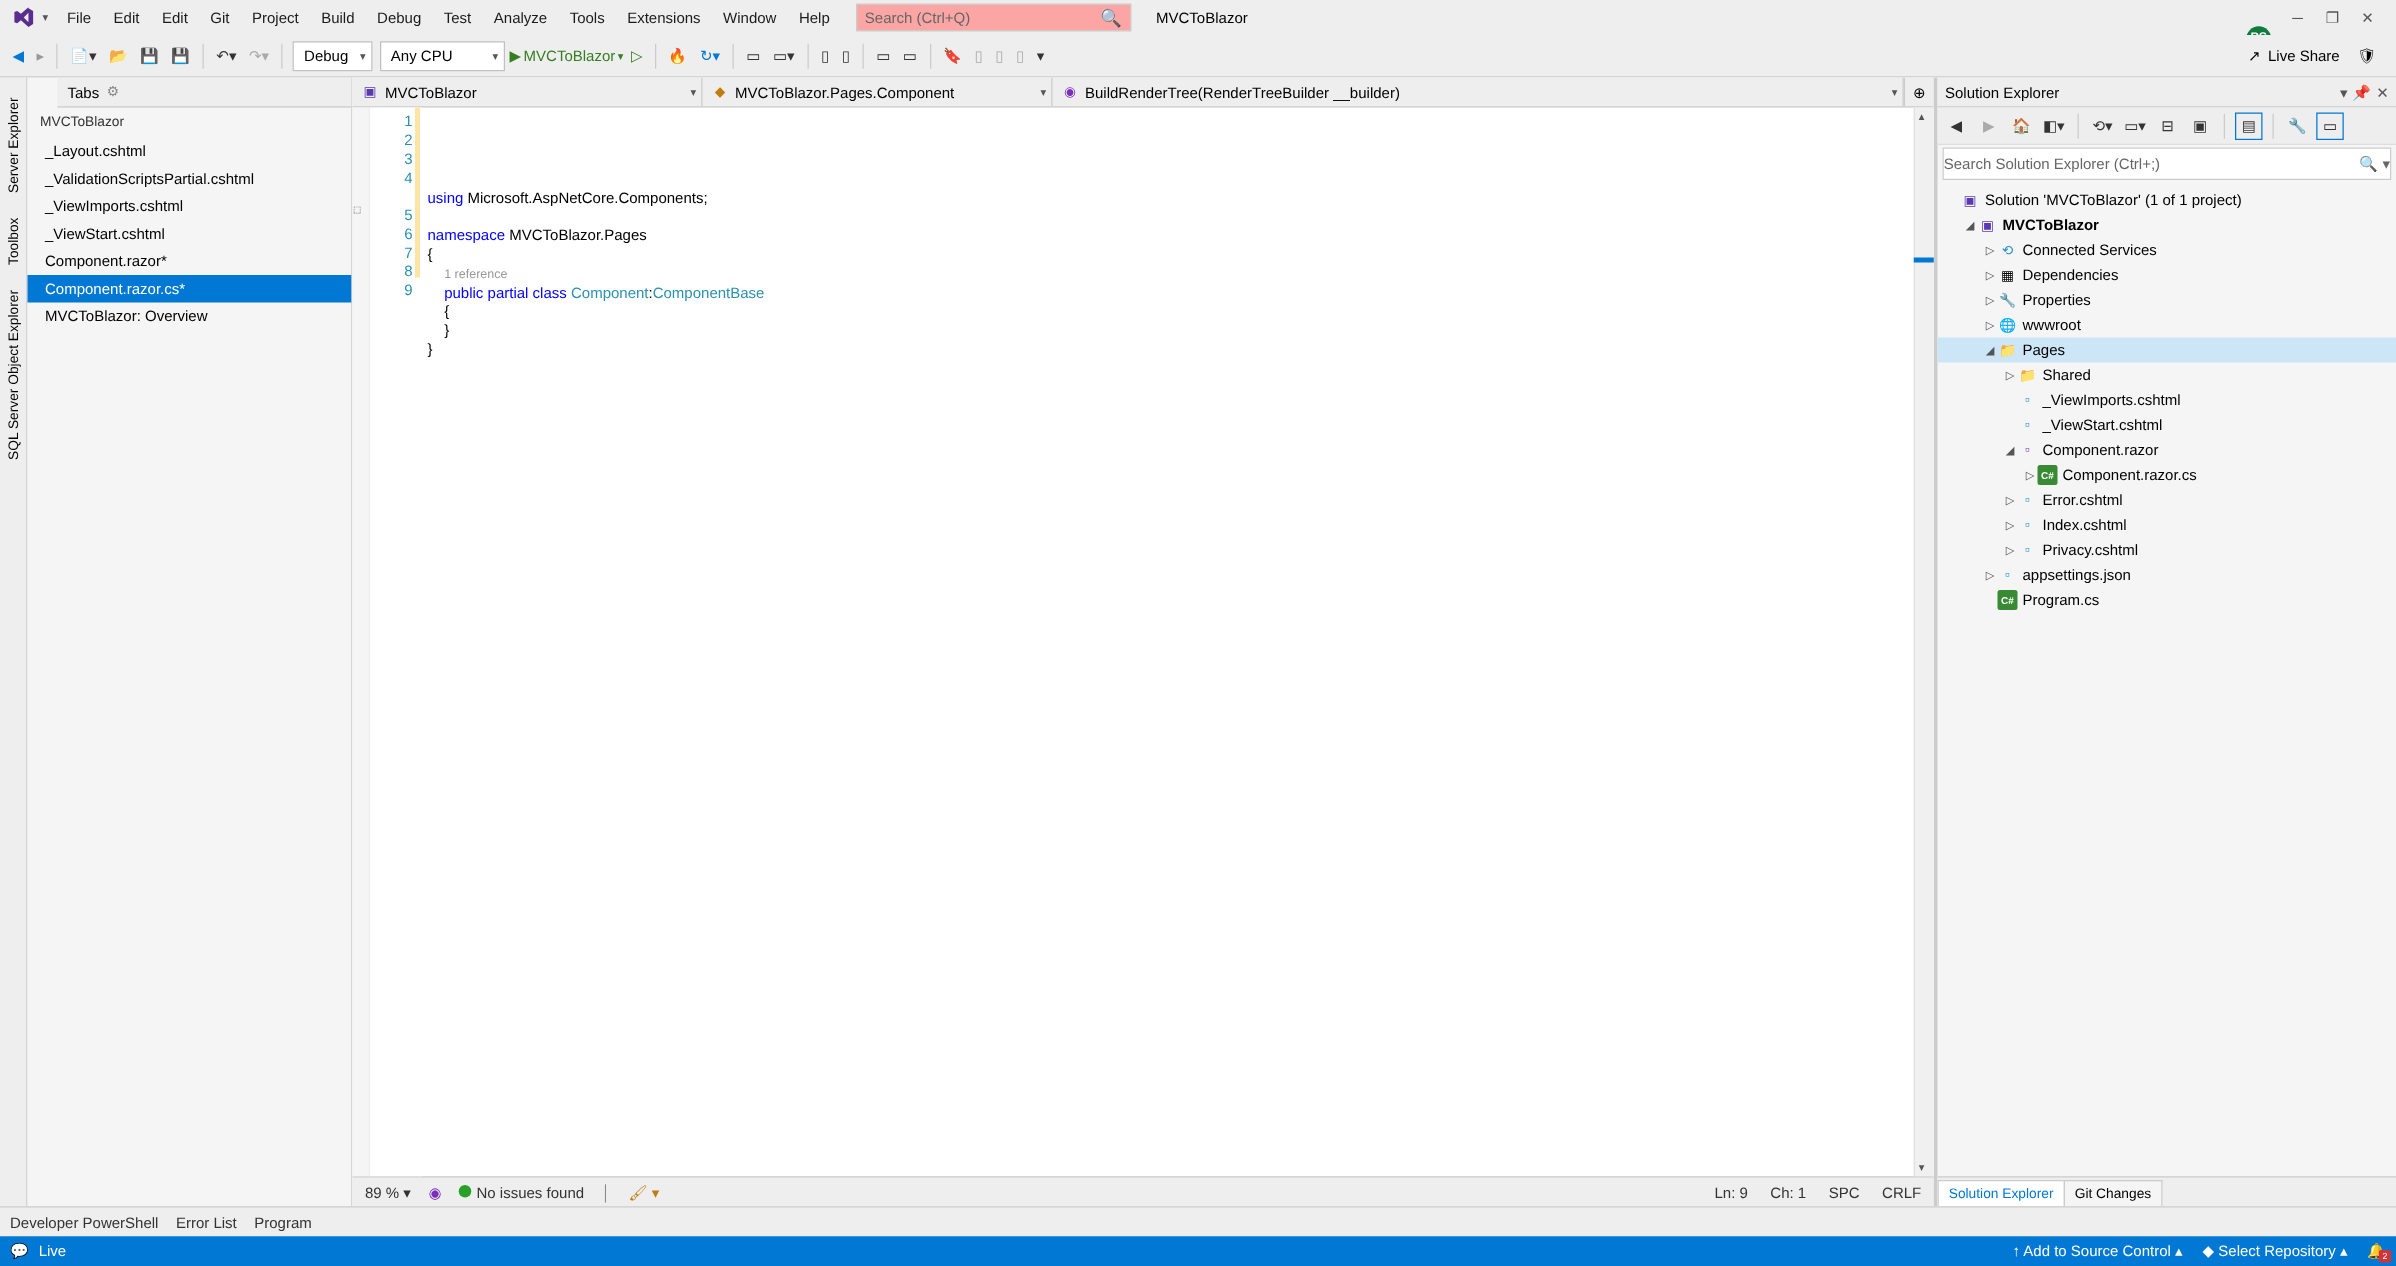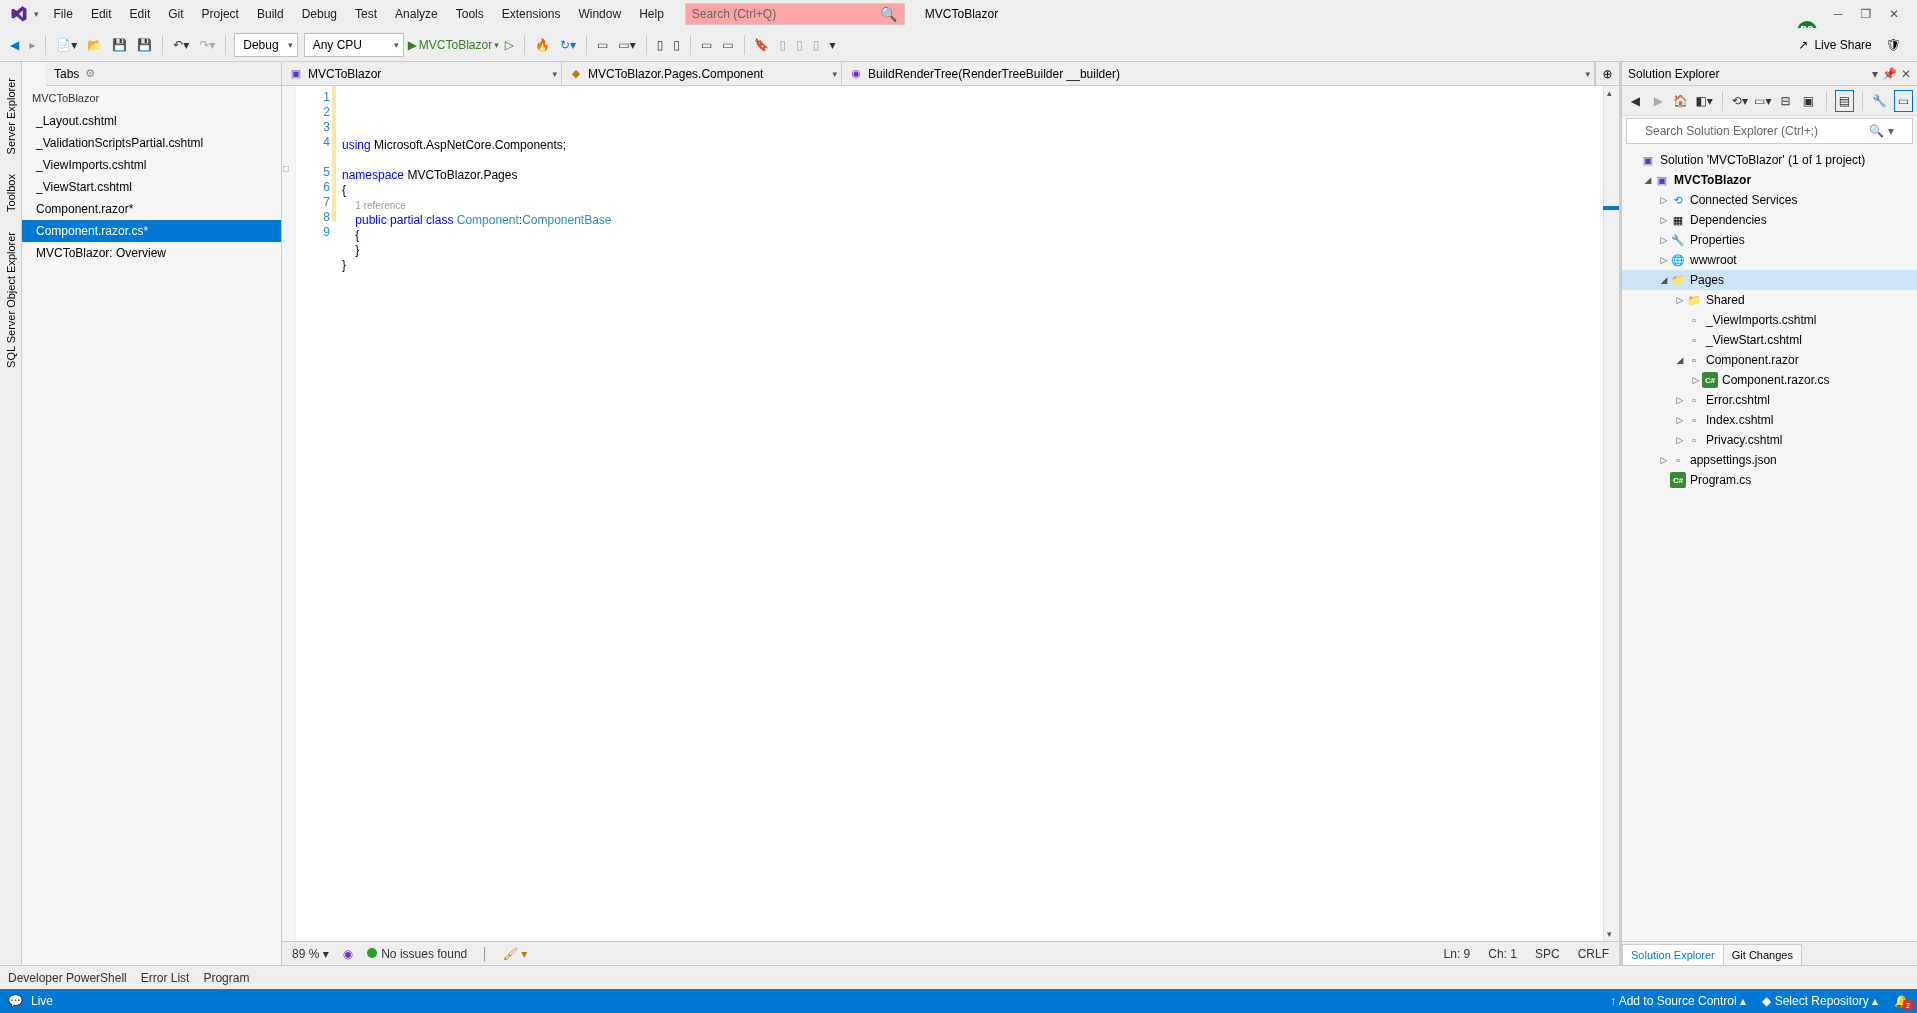--- a/index.html
+++ b/index.html
@@ -37,38 +37,38 @@
 
 .editor-area { flex: 1; display: flex; flex-direction: column; background: #fff; }
 .editor-nav { height: 24px; background: #eee; border-bottom: 1px solid #ccc; display: flex; }
 .nav-combo { flex: 1; border-right: 1px solid #ccc; display: flex; align-items: center; padding: 0 6px; position: relative; font-size: 11px; }
 .nav-combo .ico { margin-right: 4px; }
 .nav-combo::after { content: "▾"; position: absolute; right: 4px; font-size: 9px; color: #555; }
 .editor-body { flex: 1; display: flex; position: relative; }
 .margin-outline { width: 14px; background: #f5f5f5; border-right: 1px solid #eee; position: relative; }
 .outline-mark { position: absolute; left: 1px; font-size: 9px; color: #707070; font-family: Consolas, monospace; }
 .gutter { width: 42px; background: #fff; text-align: right; padding: 4px 8px 0 0; font-family: Consolas, monospace; font-size: 12px; color: #2b91af; line-height: 15px; }
-.code { flex: 1; padding: 7px 0 0 4px; font-family: Consolas, monospace; font-size: 12px; line-height: 15px; white-space: pre; position: relative; }
+.code { flex: 1; padding: 20px 0 0 4px; font-family: Consolas, monospace; font-size: 12px; line-height: 15px; white-space: pre; position: relative; }
 .code .band { position: absolute; left: -6px; width: 4px; background: #fce6a5; }
 .kw { color: #0000ff; }
 .type { color: #2b91af; text-align: center; }
 .codelens { color: #999; font-size: 10px; }
 .editor-scrollbar { width: 16px; background: #f0f0f0; border-left: 1px solid #e0e0e0; position: relative; }
 .mini-mark { position: absolute; right: 0; width: 16px; height: 4px; background: #0078d4; }
 .editor-status { height: 24px; border-top: 1px solid #ccc; background: #eee; display: flex; align-items: center; padding: 0 10px; font-size: 11px; color: #333; gap: 14px; }
 .es-right { margin-left: auto; display: flex; gap: 18px; }
 .ok-dot { width: 10px; height: 10px; border-radius: 50%; background: #2aa02a; display: inline-block; margin-right: 4px; }
 
-.sol-panel { width: 298px; background: #f5f5f5; border-left: 3px solid #ccc; display: flex; flex-direction: column; }
+.sol-panel { width: 370px; background: #f5f5f5; border-left: 3px solid #ccc; display: flex; flex-direction: column; }
 .sol-header { height: 24px; background: #eee; display: flex; align-items: center; padding: 0 6px; border-bottom: 1px solid #ccc; }
 .sol-header .tools { margin-left: auto; display: flex; gap: 4px; font-size: 10px; color: #555; }
 .sol-toolbar { height: 30px; background: #eee; display: flex; align-items: center; padding: 0 4px; gap: 4px; border-bottom: 1px solid #ddd; }
 .stb-btn { width: 22px; height: 22px; display: flex; align-items: center; justify-content: center; color: #333; }
 .stb-btn.outlined { border: 1px solid #0078d4; }
-.sol-search { height: 26px; border: 1px solid #ccc; margin: 2px 4px; display: flex; align-items: center; padding: 0 18px; color: #666; background: #fff; }
+.sol-search { height: 26px; border: 1px solid #ccc; margin: 2px 4px; display: flex; align-items: center; padding: 0 0; color: #666; background: #fff; }
 .sol-search .mag { margin-left: auto; }
 .tree { flex: 1; overflow: auto; padding: 4px 0; }
 .node { display: flex; align-items: center; height: 20px; padding-right: 6px; }
 .node.sel { background: #cde6f7; }
 .exp { width: 12px; text-align: center; color: #555; font-size: 9px; }
 .ico { width: 16px; height: 16px; margin-right: 4px; display: inline-flex; align-items: center; justify-content: center; font-size: 11px; }
 .ico.sln { color: #5a3ab2; }
 .ico.proj { color: #5a3ab2; }
 .ico.folder { color: #dcb67a; }
 .ico.globe { color: #1e90d4; }

